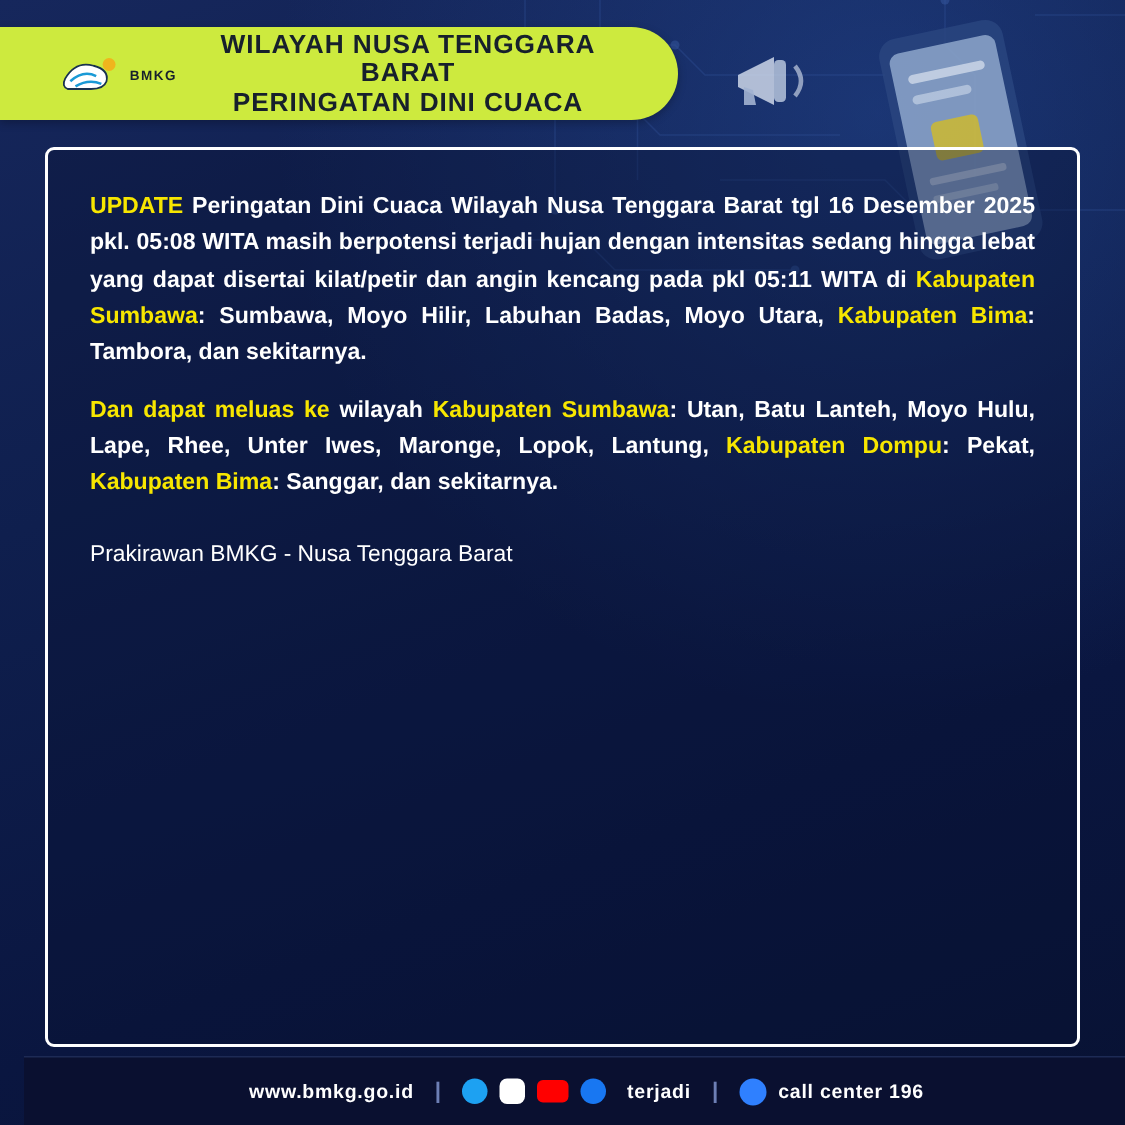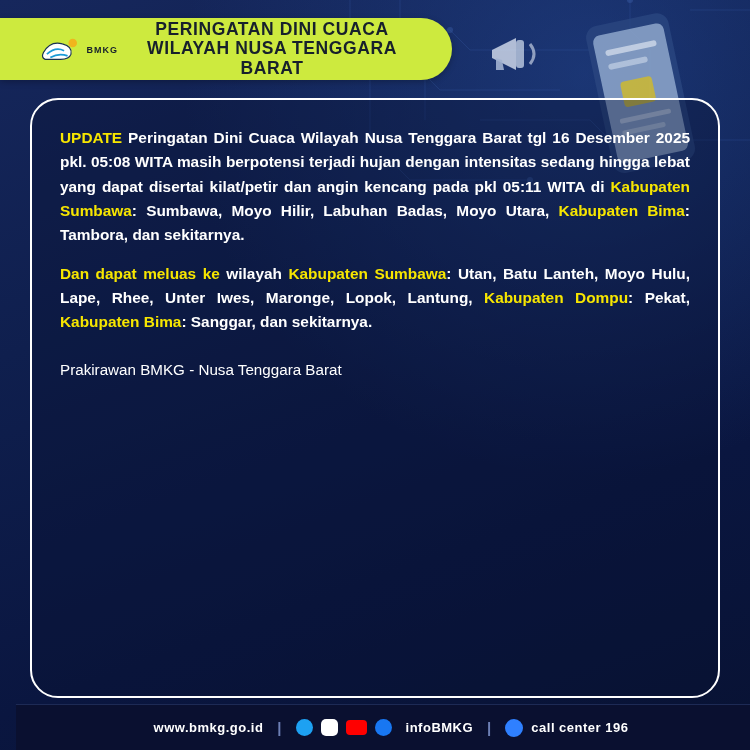--- a/index.html
+++ b/index.html
@@ -65,21 +65,21 @@
   
   .megaphone { position: absolute; top: 22px; right: 196px; opacity: 0.85; }
   .phone-illo { position: absolute; top: 10px; right: 38px; opacity: 0.9; }
 
   
   .card {
     position: absolute;
     top: 98px; left: 30px;
     width: 690px; height: 600px;
     border: 2px solid #ffffff;
-    border-radius: 28px;
+    border-radius: 6px;
     background: rgba(8,18,50,0.35);
     padding: 26px 28px 20px 28px;
   }
   .body-text {
     color: #ffffff;
     font-size: 15.4px;
     font-weight: bold;
     line-height: 1.58;
     text-align: justify;
     margin: 0 0 14px 0;
@@ -186,41 +186,41 @@
     <div class="logo">
       <svg class="logo-mark" viewBox="0 0 54 32">
         <path d="M4,20 q8,-14 22,-10 q12,3 10,12 q-2,6 -12,6 H6 Q1,26 4,20 Z" fill="#ffffff" stroke="#19324f" stroke-width="1.4"></path>
         <path d="M8,22 q10,-9 20,-4" stroke="#1a9ad6" stroke-width="2" fill="none"></path>
         <path d="M12,26 q10,-6 20,-2" stroke="#1a9ad6" stroke-width="2" fill="none"></path>
         <circle cx="38" cy="9" r="5" fill="#f0b51d"></circle>
       </svg>
       <span style="font-size:9px;font-weight:bold;color:#17202c;letter-spacing:1px;margin-top:1px">BMKG</span>
     </div>
     <div class="header-text">
+      <div>WILAYAH NUSA TENGGARA BARAT</div>
       <div>PERINGATAN DINI CUACA</div>
-      <div>WILAYAH NUSA TENGGARA BARAT</div>
     </div>
   </div>
 
   <div class="card">
     <p class="body-text" id="p1"><span class="hl" style="color: rgb(247, 230, 0);">UPDATE</span><span> Peringatan Dini Cuaca Wilayah Nusa Tenggara Barat tgl 16 Desember 2025 pkl. 05:08 WITA masih berpotensi terjadi hujan dengan intensitas sedang hingga lebat yang dapat disertai kilat/petir dan angin kencang pada pkl 05:11 WITA di </span><span class="hl" style="color: rgb(247, 230, 0);">Kabupaten Sumbawa</span><span>: Sumbawa, Moyo Hilir, Labuhan Badas, Moyo Utara, </span><span class="hl" style="color: rgb(247, 230, 0);">Kabupaten Bima</span><span>: Tambora, dan sekitarnya.</span></p>
     <p class="body-text para-gap" id="p2"><span class="hl" style="color: rgb(247, 230, 0);">Dan dapat meluas ke</span><span> wilayah </span><span class="hl" style="color: rgb(247, 230, 0);">Kabupaten Sumbawa</span><span>: Utan, Batu Lanteh, Moyo Hulu, Lape, Rhee, Unter Iwes, Maronge, Lopok, Lantung, </span><span class="hl" style="color: rgb(247, 230, 0);">Kabupaten Dompu</span><span>: Pekat, </span><span class="hl" style="color: rgb(247, 230, 0);">Kabupaten Bima</span><span>: Sanggar, dan sekitarnya.</span></p>
     <p class="sign">Prakirawan BMKG - Nusa Tenggara Barat</p>
   </div>
 
   <div class="footer">
     <span class="footer-text">www.bmkg.go.id</span>
     <span class="sep">|</span>
     <span class="social">
       <span class="sic tw"></span>
       <span class="sic ig"></span>
       <span class="sic yt"></span>
       <span class="sic fb"></span>
     </span>
-    <span class="footer-text">infoBMKG</span>
+    <span class="footer-text">terjadi</span>
     <span class="sep">|</span>
     <span class="callcenter">
       <span class="phone-badge"></span>
       <span class="footer-text">call center 196</span>
     </span>
   </div>
 
 </div>
 
 </body></html>

